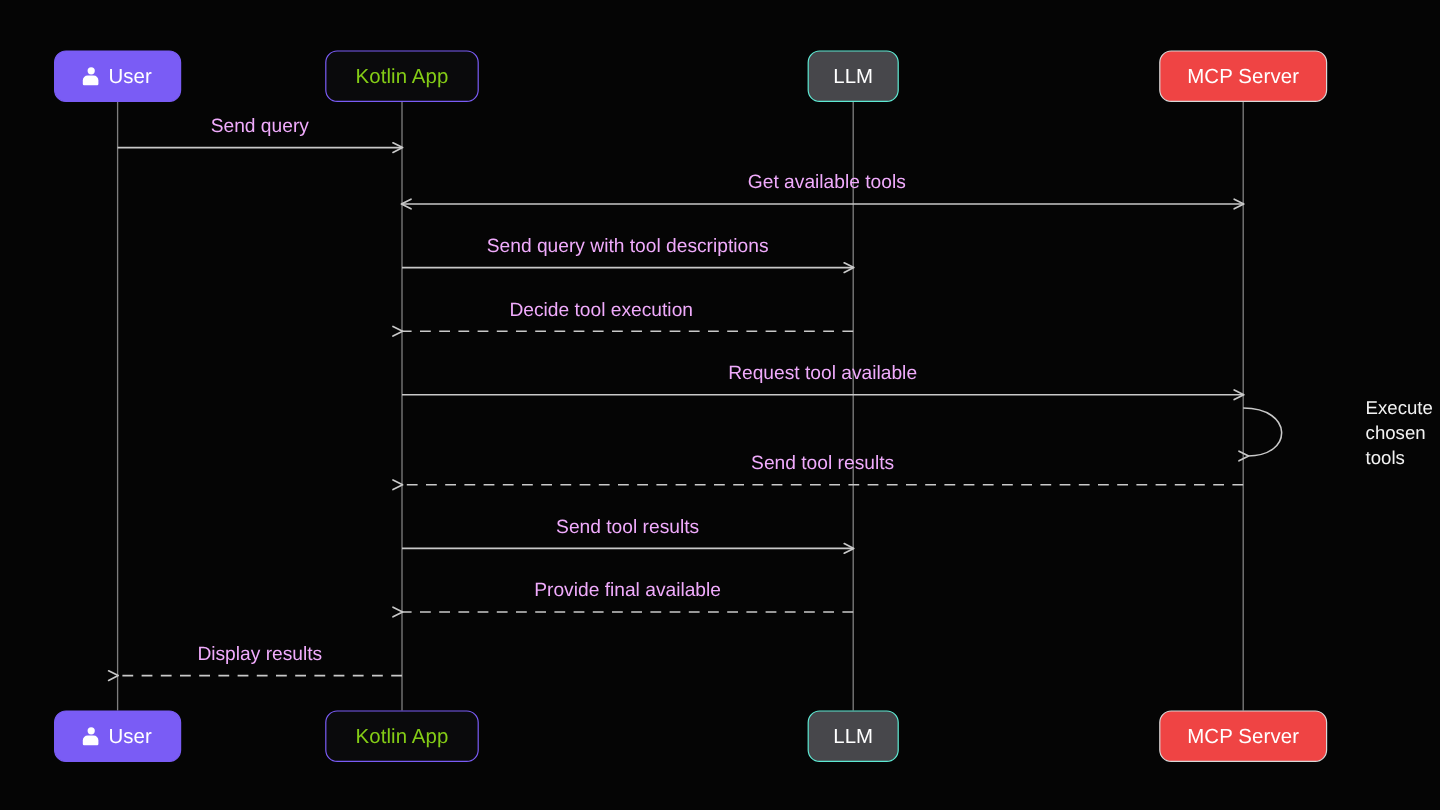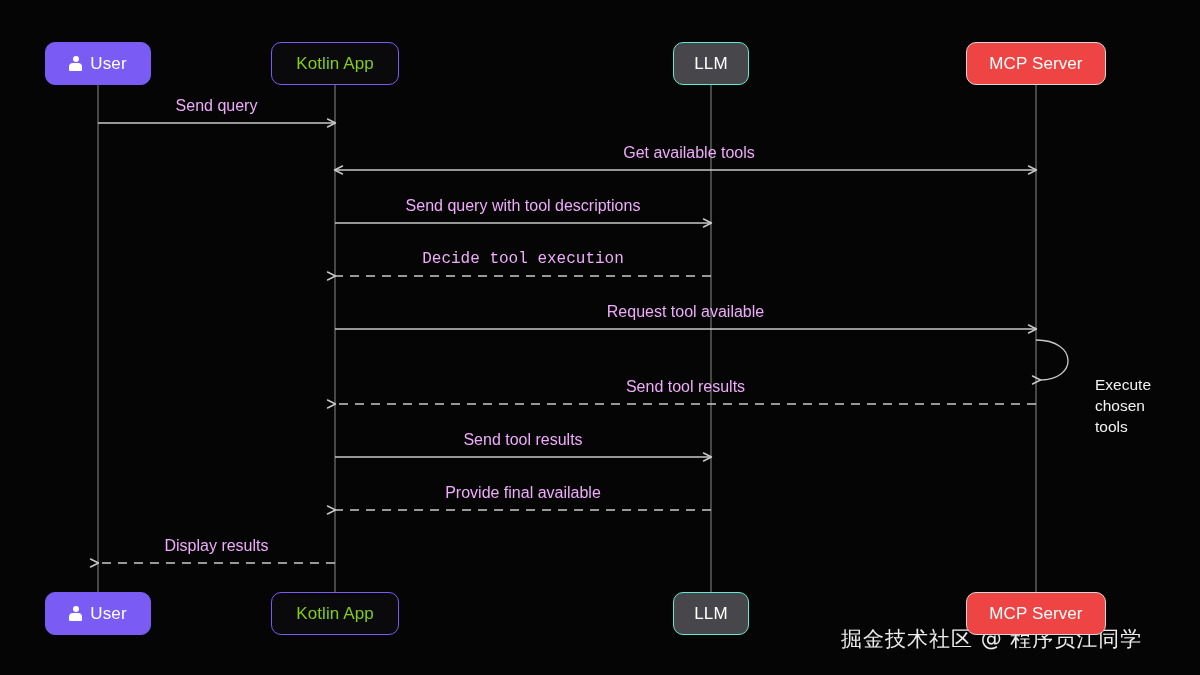--- a/index.html
+++ b/index.html
@@ -165,25 +165,24 @@
         <span class="label">LLM</span>
       </div>
       <div class="node plain" style="width: 140px; left: 966px; top: 592px;">
         <span class="label">MCP Server</span>
       </div>
     </div>
   <div id="labels">
       <div class="msg-label" style="left: 216.5px; top: 98px;">Send query</div>
       <div class="msg-label" style="left: 661px; top: 145px; margin-left: 28px;">Get available tools</div>
       <div class="msg-label" style="left: 523px; top: 198px;">Send query with tool descriptions</div>
-      <div class="msg-label" style="left: 523px; top: 251px; font-family: Liberation Mono, monospace;">Decide tool execution</div>
+      <div class="msg-label" style="left: 501px; top: 251px;">Decide tool execution</div>
       <div class="msg-label" style="left: 685.5px; top: 304px;">Request tool available</div>
       <div class="msg-label" style="left: 685.5px; top: 379px;">Send tool results</div>
       <div class="msg-label" style="left: 523px; top: 432px;">Send tool results</div>
       <div class="msg-label" style="left: 523px; top: 485px;">Provide final available</div>
       <div class="msg-label" style="left: 216.5px; top: 538px;">Display results</div>
-      <div class="note-label" style="left: 1095px; top: 331px; margin-top: 44px;">Execute
+      <div class="note-label" style="left: 1138px; top: 331px;">Execute
 chosen
 tools</div>
     </div>
 
-  <div class="watermark" style="left:841px;top:625px;">掘金技术社区 @ 程序员江同学</div>
 </div>
 
 </body></html>

